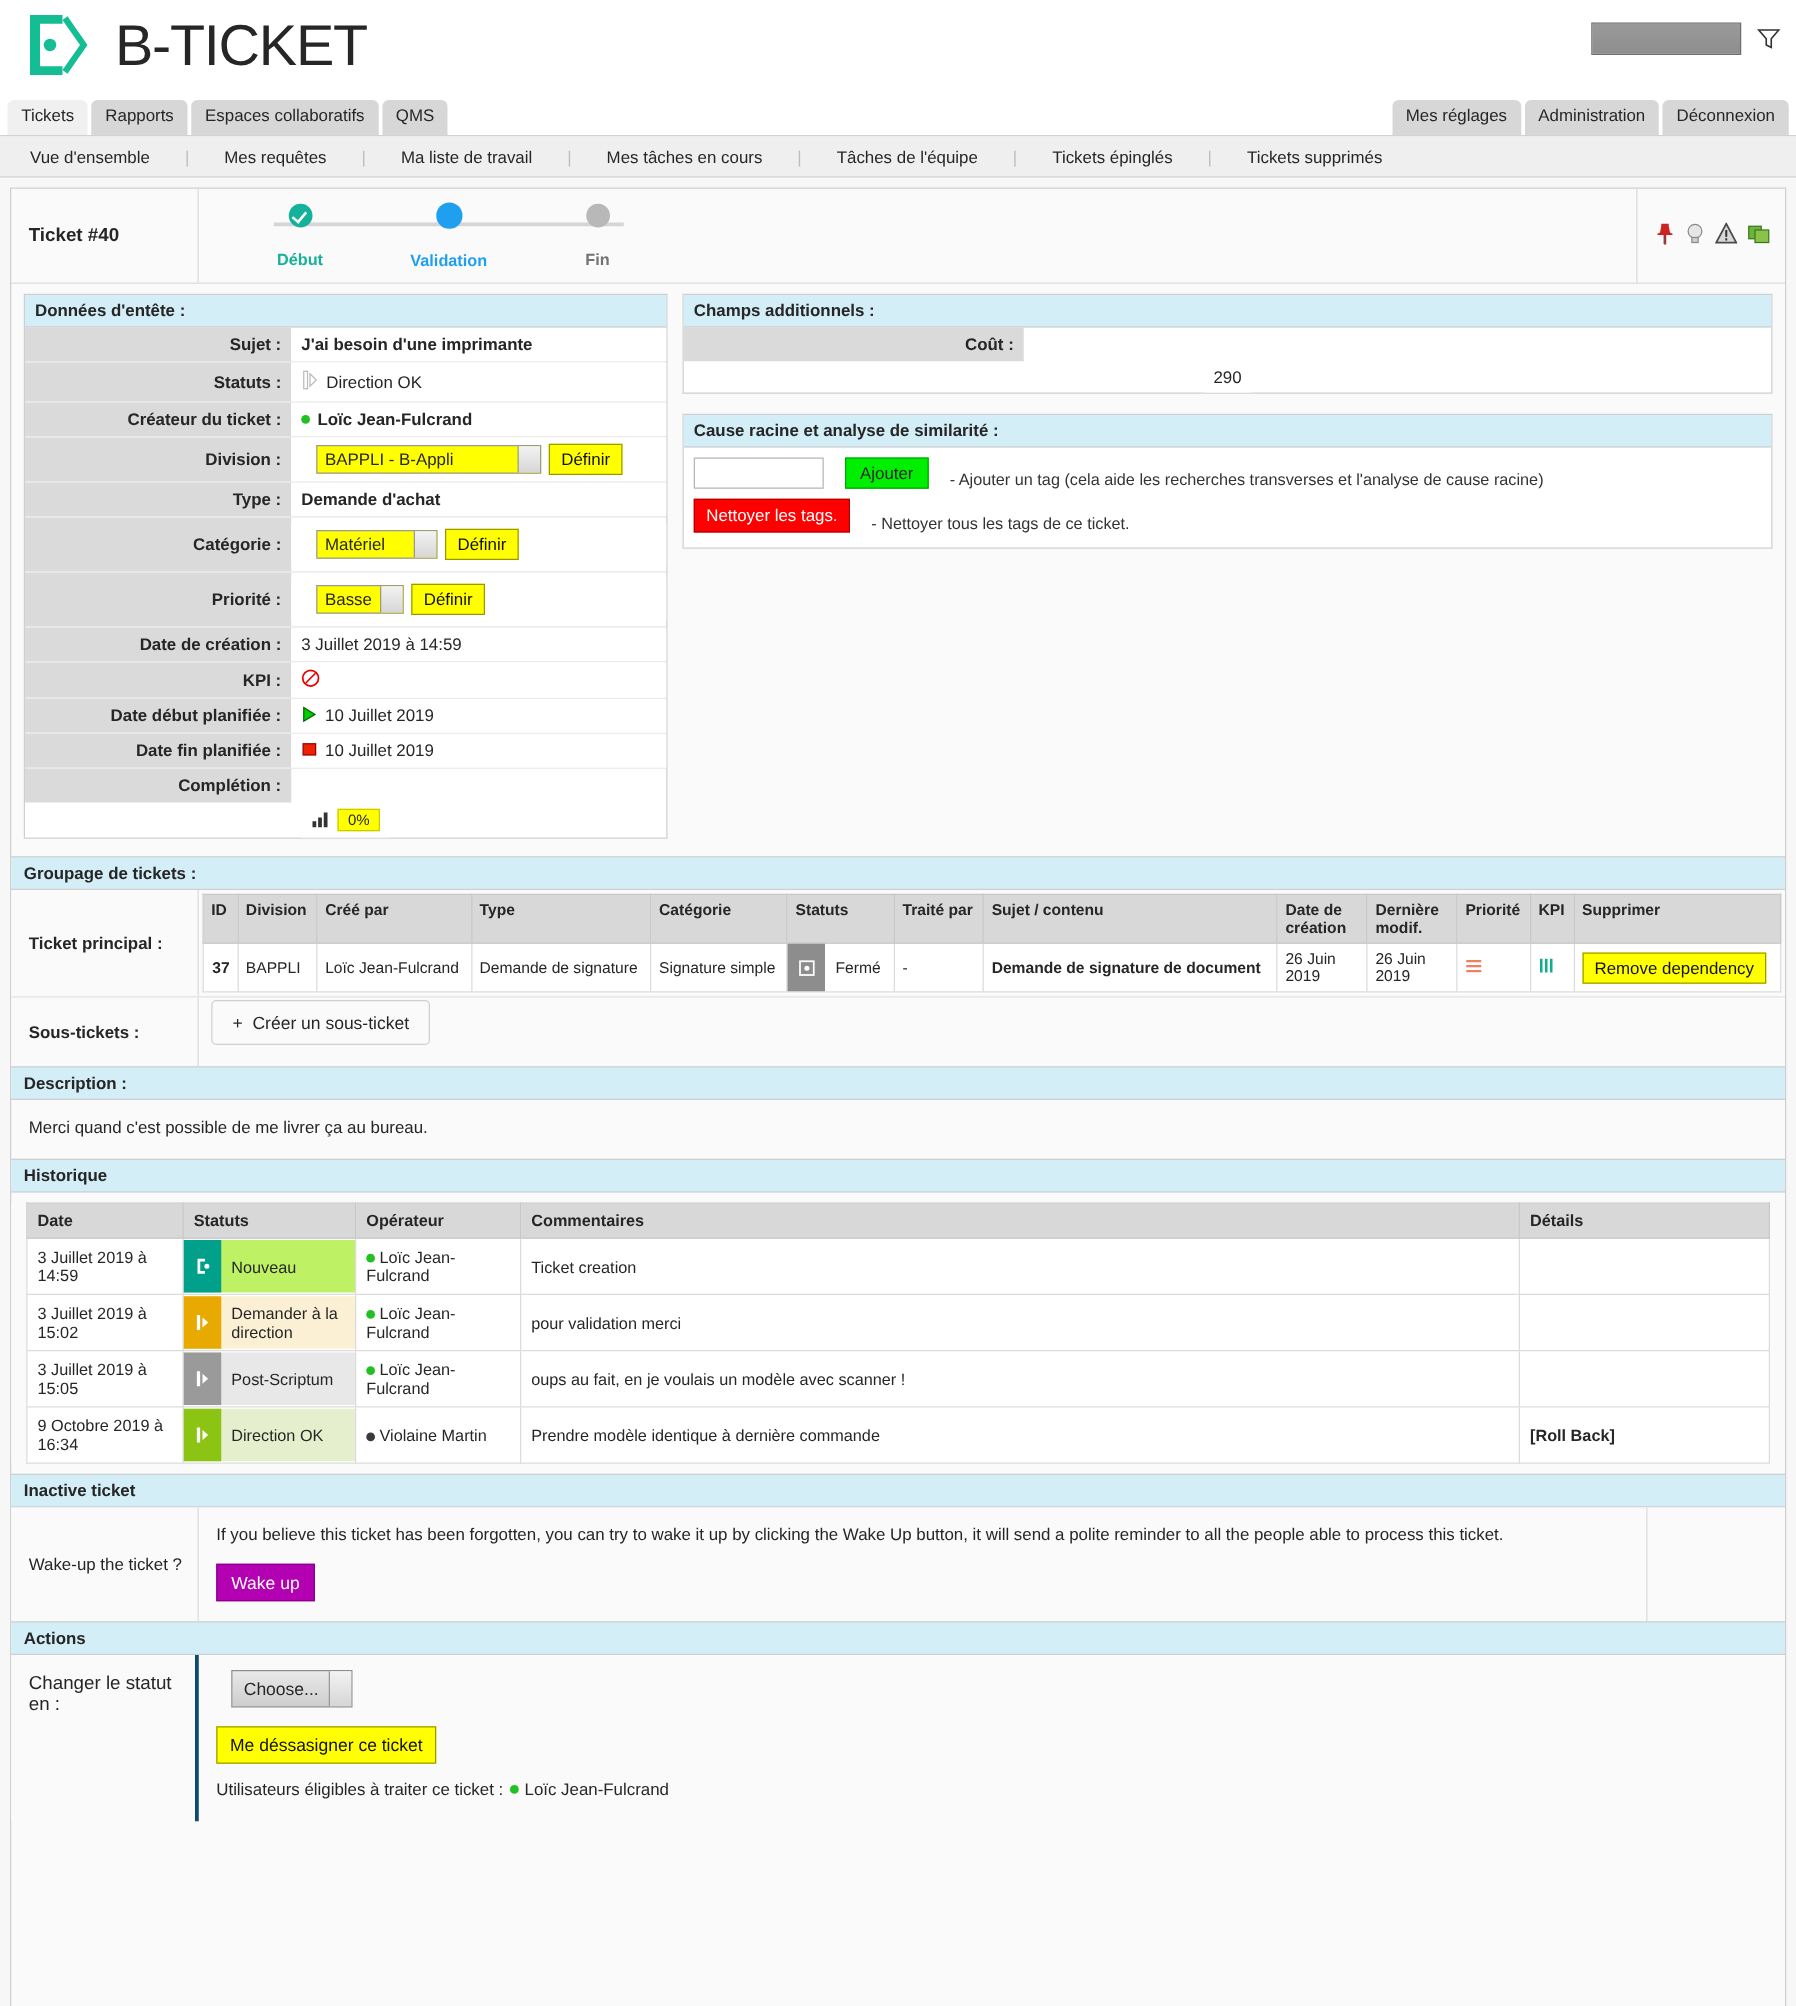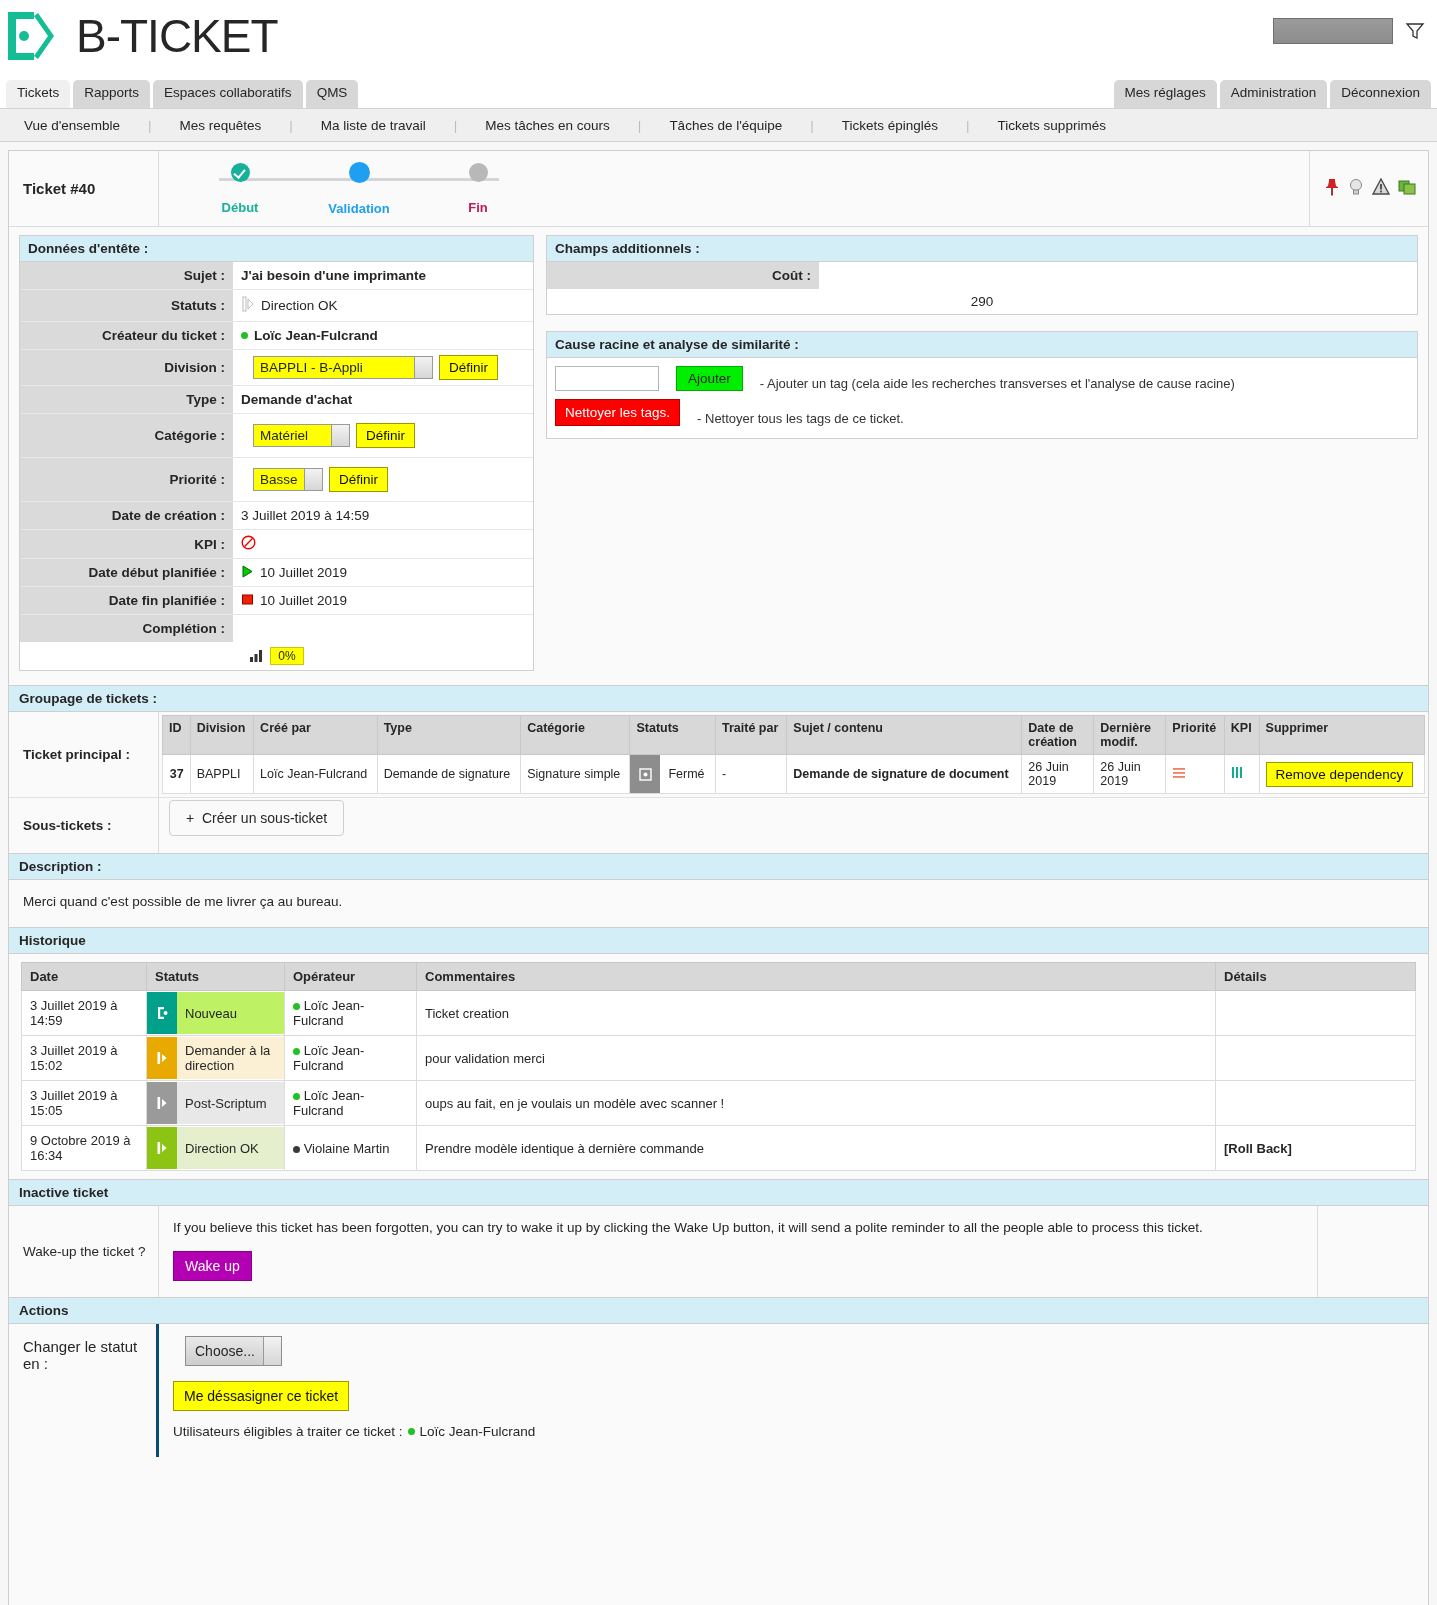--- a/index.html
+++ b/index.html
@@ -8,21 +8,21 @@
     width:1437px; height:1605px;
     background:#f7f7f7;
     font-family:"Liberation Sans", sans-serif;
     font-size:13.5px;
     color:#262626;
     -webkit-font-smoothing:antialiased;
   }
 
   
   .topbar { height:76px; background:#fff; position:relative; }
-  .logo-wrap { position:absolute; left:4px; top:8px; display:flex; align-items:center; gap:14px; }
+  .logo-wrap { position:absolute; left:20px; top:8px; display:flex; align-items:center; gap:14px; }
   .logo-mark { width:58px; height:56px; position:relative; }
   .logo-text { font-size:46px; font-weight:400; letter-spacing:-1px; color:#262626; font-family:"Liberation Sans", sans-serif; }
   .hdr-right { position:absolute; right:12px; top:18px; display:flex; align-items:center; gap:12px; }
   .hdr-box { width:120px; height:26px; background:linear-gradient(#9a9a9a,#8d8d8d); border:1px solid #6f6f6f; }
   .funnel { width:20px; height:20px; }
 
   
   .tabrow { height:33px; background:#fff; position:relative; border-bottom:1px solid #d2d2d2; }
   .tabs-left { position:absolute; left:6px; bottom:0; display:flex; gap:3px; }
   .tabs-right { position:absolute; right:6px; bottom:0; display:flex; gap:3px; }
@@ -59,21 +59,21 @@
   .dot.done { background:#16b19a; }
   .dot.done:after {
     content:""; position:absolute; left:5px; top:4px; width:5px; height:9px;
     border:solid #fff; border-width:0 2px 2px 0; transform:rotate(40deg);
   }
   .dot.cur  { background:#1f9ff0; width:21px; height:21px; margin-top:-1px; }
   .dot.todo { background:#b8b8b8; }
   .step-lbl { font-size:13px; font-weight:bold; margin-top:18px; }
   .step-lbl.done { color:#16b19a; }
   .step-lbl.cur  { color:#1f9ff0; }
-  .step-lbl.todo { color:#be185d; }
+  .step-lbl.todo { color:#737373; }
   .thead-icons { margin-left:auto; display:flex; align-items:center; gap:8px; padding-right:12px; border-left:1px solid #dcdcdc; padding-left:14px; }
 
   
   .cols { display:flex; padding:8px 10px 0 10px; gap:12px; align-items:flex-start; }
   .colL { width:515px; }
   .colR { flex:1;border-radius:28px; }
 
   .panel { border:1px solid #cfcfcf; background:#fff; }
   .panel-title {
     background:#d4eef8; padding:5px 8px; font-weight:bold; font-size:13.5px;

